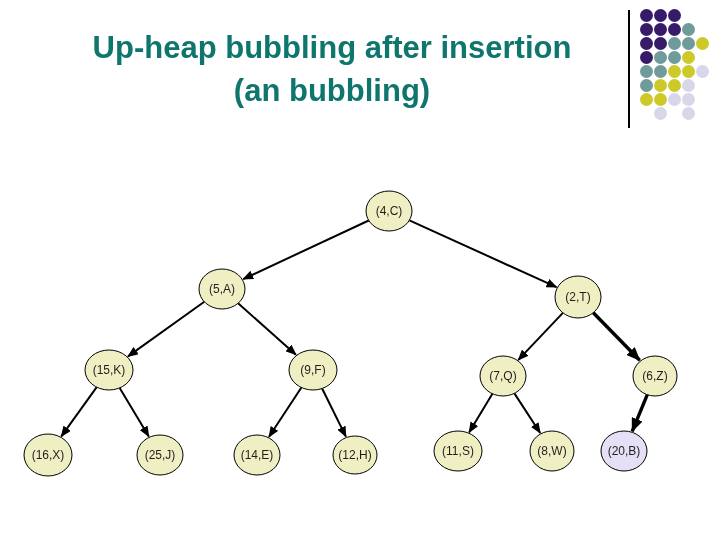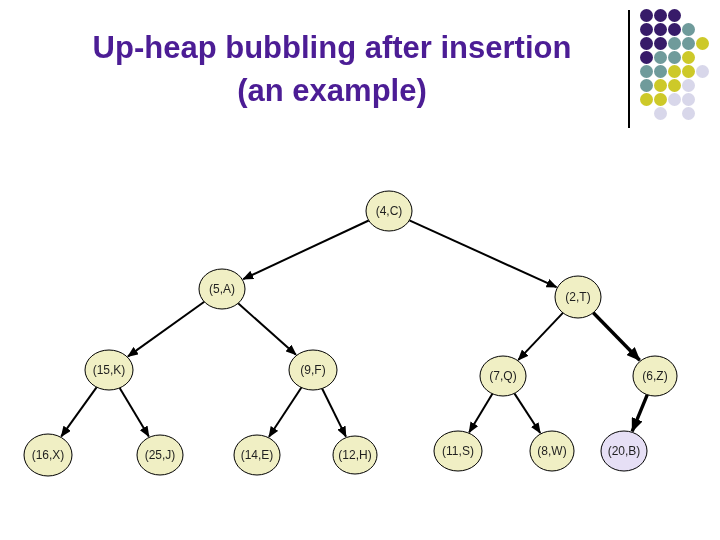--- a/index.html
+++ b/index.html
@@ -52,23 +52,23 @@
     font-family: "Liberation Sans", sans-serif;
     font-size: 12px;
     fill: #1f1f1f;
   }
 </style>
 </head>
 <body>
 
 <div class="slide">
 
-  <div class="title" style="color: #4c1d95;">
+  <div class="title" style="color: #0f766e;">
     <div>Up-heap bubbling after insertion</div>
-    <div>(an example)</div>
+    <div>(an bubbling)</div>
   </div>
 
   <div class="vline" style="background: rgb(0, 0, 0);"></div>
 
   <div class="dots">
       <div class="dot" style="left: 0px; top: 0px; background: rgb(55, 27, 105);"></div>
       <div class="dot" style="left: 14px; top: 0px; background: rgb(55, 27, 105);"></div>
       <div class="dot" style="left: 28px; top: 0px; background: rgb(55, 27, 105);"></div>
       <div class="dot" style="left: 0px; top: 14px; background: rgb(55, 27, 105);"></div>
       <div class="dot" style="left: 14px; top: 14px; background: rgb(55, 27, 105);"></div>

